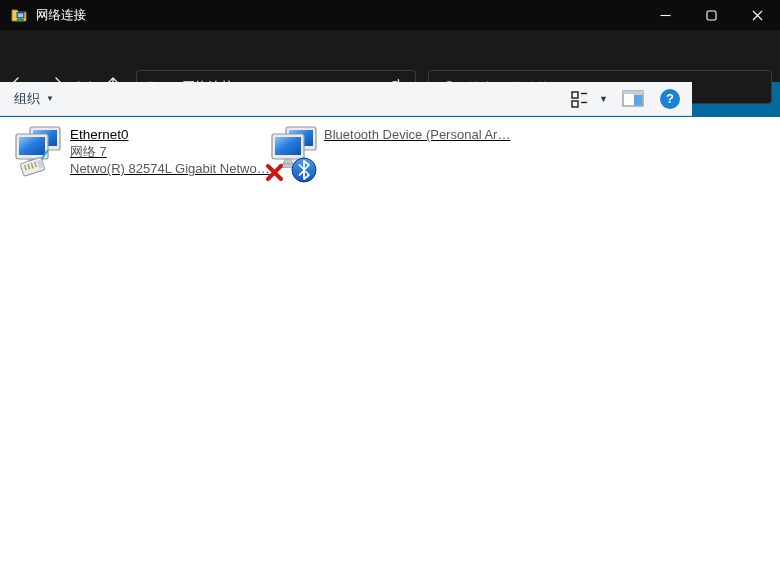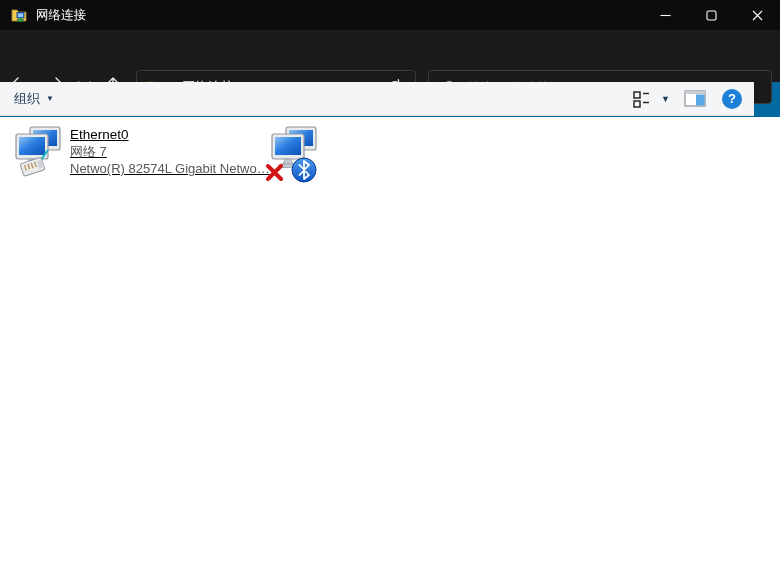--- a/index.html
+++ b/index.html
@@ -39,21 +39,21 @@
     border:1px solid #3a3a3a; border-radius:4px; background:#1a1a1a;
     display:flex; align-items:center;
   }
   .searchbox input {
     background:transparent; border:none; outline:none; color:#8f8f8f;
     font-size:13px; width:280px; font-family:"Liberation Sans",sans-serif;
   }
   .searchbox input::placeholder { color:#8f8f8f; opacity:1; }
   
   .commandbar {
-    position:absolute; left:0; top:82px; width:754px; height:34px;
+    position:absolute; left:0; top:82px; width:692px; height:34px;
     background:#f4f5f7; border-bottom:1px solid #e2e3e5;
     display:flex; align-items:center;
   }
   .organize {
     margin-left:14px; color:#243c57; font-size:13px;
     display:flex; align-items:center; gap:6px;
   }
   .organize .dd { font-size:8px; color:#243c57; }
   .cmd-right { margin-left:auto; display:flex; align-items:center; margin-right:12px; }
   .view-dd { font-size:9px; color:#1f3b57; margin:0 14px 0 8px; }
@@ -235,17 +235,18 @@
             <path d="M2 42 L15 55 M15 42 L2 55" stroke="#d11515" stroke-width="4" stroke-linecap="round"></path>
           </g>
 
           <g>
             <circle cx="38" cy="46" r="12" fill="url(#btg)" stroke="#0a3f96" stroke-width="1"></circle>
             <path d="M33.5 41 L43 51 L38 55 L38 37 L43 41 L33.5 51" fill="none" stroke="#ffffff" stroke-width="1.8" stroke-linecap="round" stroke-linejoin="round"></path>
           </g>
         </svg>
       </div>
       <div class="txt">
+        <div class="sub">Bluetooth Device (Personal Ar…</div>
       </div>
     </div>
 
   </div>
 </div>
 
 </body></html>

